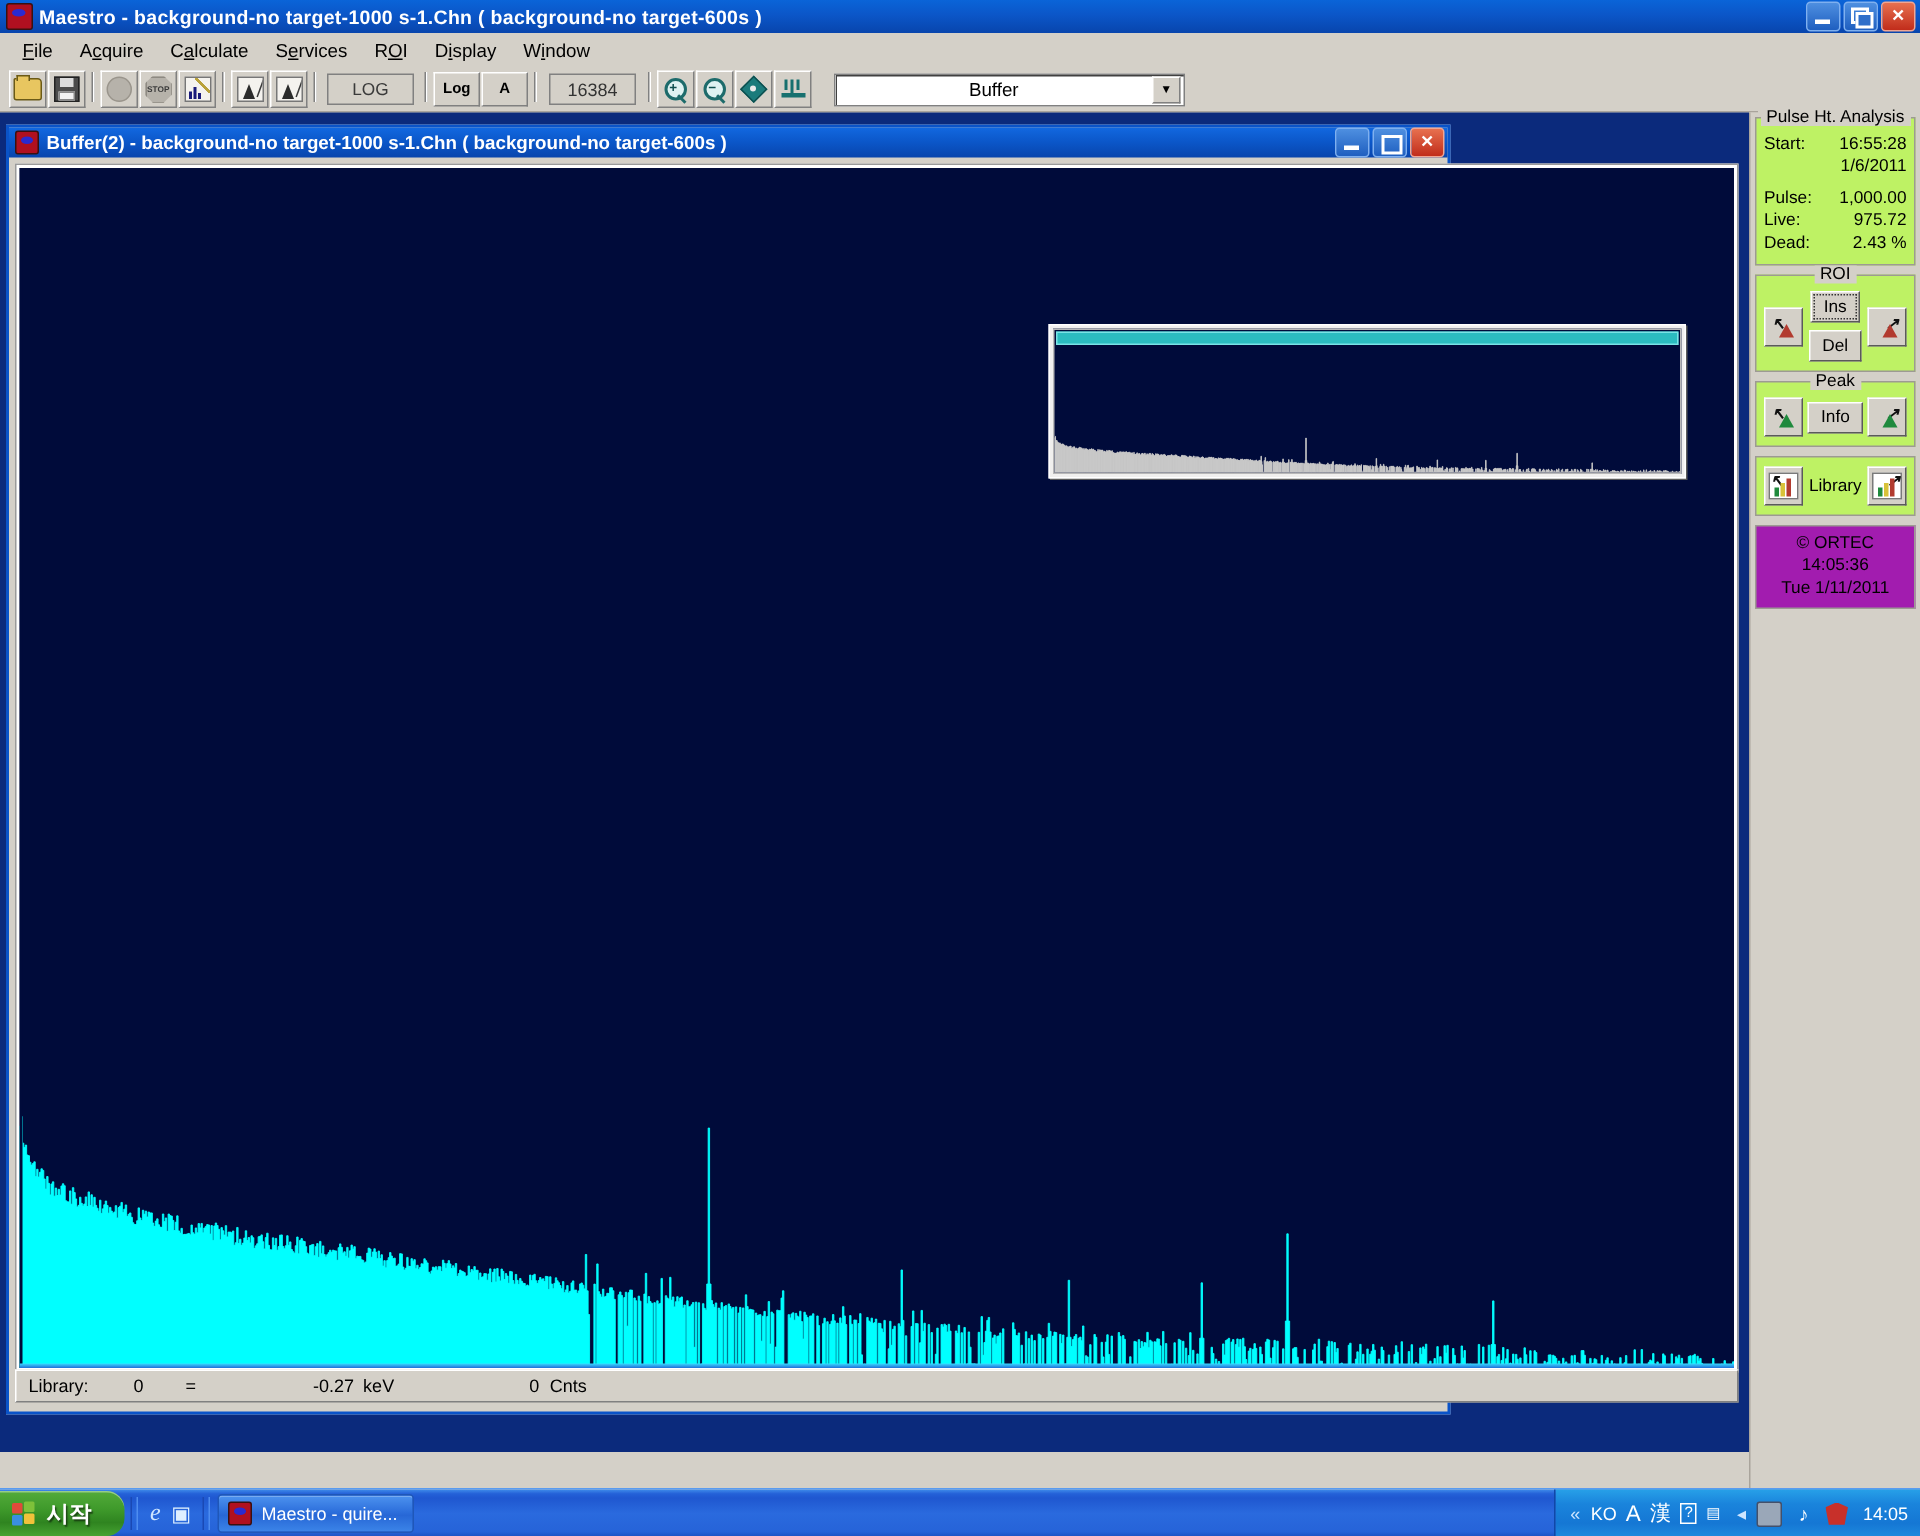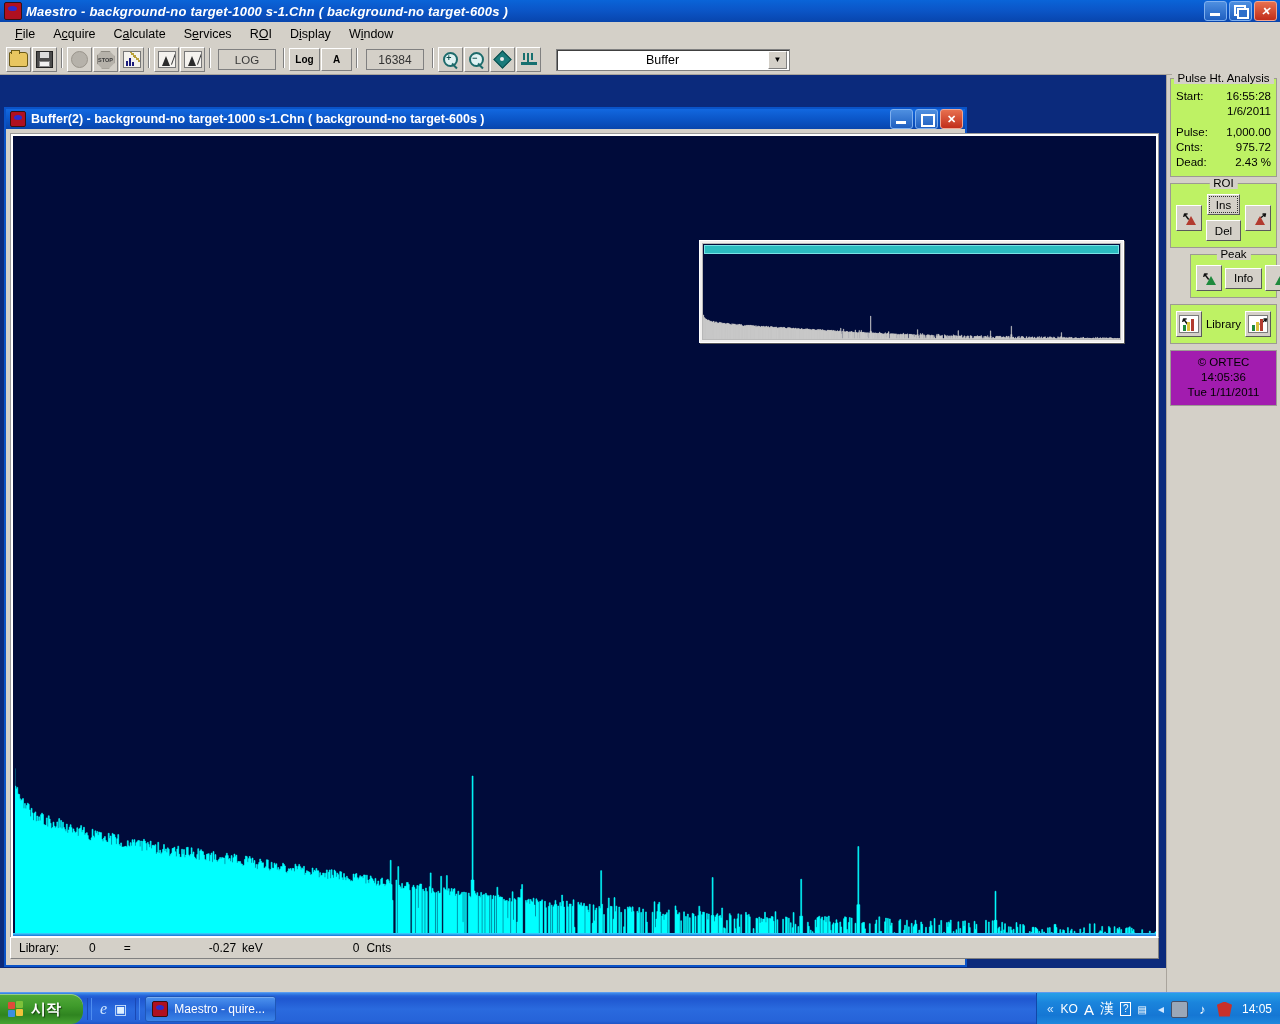--- a/index.html
+++ b/index.html
@@ -14,21 +14,20 @@
     position: relative;
     width: 1280px; height: 1024px;
   }
 
   
   .titlebar {
     position: absolute; left: 0; top: 0; width: 1280px; height: 22px;
     background: linear-gradient(to bottom, #0a64d8 0%, #0b56c8 45%, #0845ad 100%);
     display: flex; align-items: center;
     border-bottom: 1px solid #0437a0;
-    font-style: italic;
   }
   .titlebar .tb-icon {
     width: 16px; height: 16px; margin: 0 4px 0 4px;
     background: #b01020;
     border: 1px solid #3a1010;
     position: relative; flex: none;
     border-radius: 2px;
   }
   .titlebar .tb-icon::after {
     content: "";
@@ -162,21 +161,20 @@
   .mdi {
     position: absolute; left: 0; top: 75px; width: 1166px; height: 893px;
     background: #0b2a7c;
   }
   
   .child {
     position:absolute; left: 4px; top: 8px; width: 963px; height: 860px;
     background: #d4d0c8;
     border: 2px solid #0a53c8;
     box-sizing: border-box;
-    margin-top: 24px;
   }
   .child-title {
     height: 20px; background: linear-gradient(to bottom, #1268e0 0%, #0b56c8 50%, #0845ad 100%);
     display:flex; align-items:center; padding-left: 4px;
   }
   .child-title .ci {
     width: 14px; height: 14px; margin-right: 5px; flex:none;
     background:#b01020; border:1px solid #3a1010; border-radius:2px; position:relative;
   }
   .child-title .ci::after{content:"";position:absolute;left:3px;top:3px;width:8px;height:5px;background:#2a2ad0;border-radius:50%;}
@@ -522,21 +520,21 @@
       </div>
       <div class="kv-right">
         <span>1/6/2011</span>
       </div>
       <div class="spacer6"></div>
       <div class="kv">
         <span class="k">Pulse:</span>
         <span class="v">1,000.00</span>
       </div>
       <div class="kv">
-        <span class="k">Cnts:</span>
+        <span class="k">Live:</span>
         <span class="v">975.72</span>
       </div>
       <div class="kv">
         <span class="k">Dead:</span>
         <span class="v">2.43  %</span>
       </div>
     </div>
 
     <div class="group" style="padding-top:10px;">
       <span class="gtitle">ROI</span>
@@ -553,21 +551,21 @@
         </div>
         <div class="iconbtn">
           <span class="roi-ic">
               <i class="arw" style="left:auto;right:1px">↗</i>
               <i class="tri"></i>
             </span>
         </div>
       </div>
     </div>
 
-    <div class="group" style="padding-top:10px;margin-left:20px;">
+    <div class="group" style="padding-top:10px;">
       <span class="gtitle">Peak</span>
       <div class="btnrow">
         <div class="iconbtn">
           <span class="roi-ic pk-ic">
               <i class="arw">↖</i>
               <i class="tri"></i>
             </span>
         </div>
         <div class="pbtn">Info</div>
         <div class="iconbtn">

